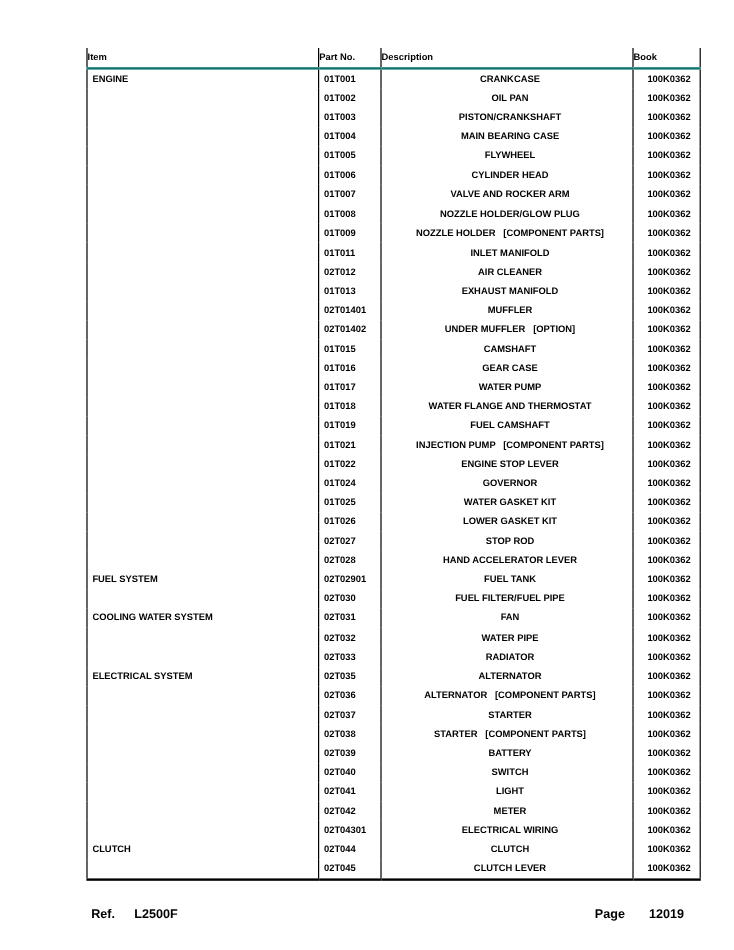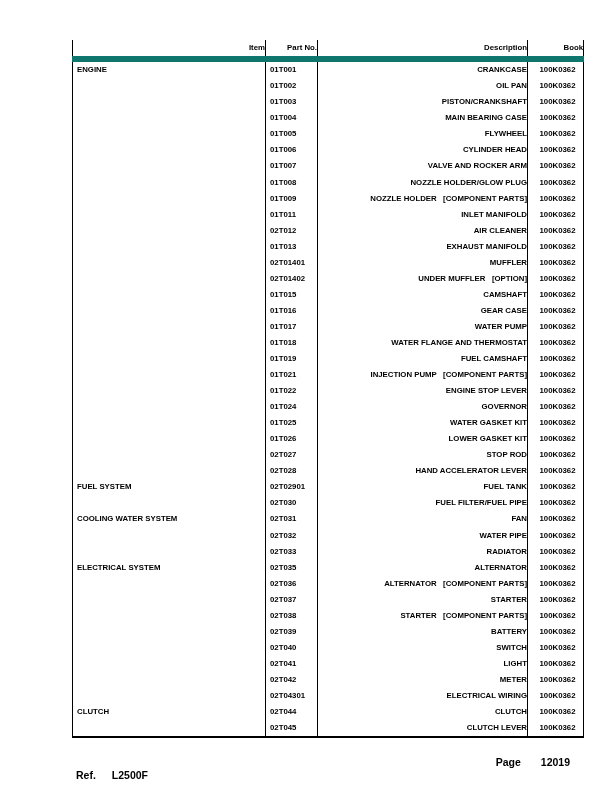--- a/index.html
+++ b/index.html
@@ -40,25 +40,25 @@
     line-height: 1;
     height: 16.05px;
   }
   
   col.c-item  { width: 193px; }
   col.c-part  { width: 52px; }
   col.c-desc  { width: 210px; }
   col.c-book  { width: 56px; }
 
   thead th {
-    text-align: right;
+    text-align: left;
     font-weight: bold;
     font-size: 7.8px;
     height: 14px;
-    border-bottom: 6px solid #0f766e;
+    border-bottom: 2px solid #0f766e;
     border-left: 1px solid #000;
     border-right: 1px solid #000;
   }
   thead th.h-item  { border-left: 1px solid #000; border-right: 1px solid #000; }
   thead th.h-part  { border-left: 1px solid #000; border-right: 1px solid #000; }
   thead th.h-desc  { border-left: 1px solid #000; border-right: 1px solid #000; }
   thead th.h-book  { border-left: 1px solid #000; border-right: 1px solid #000; }
 
   tbody td {
     border-left: 1px solid #000;
@@ -72,42 +72,42 @@
     text-align: left;
     white-space: nowrap;
   }
   td.cell-part {
     padding-left: 4px;
     text-align: left;
     white-space: nowrap;
   }
   td.cell-desc {
     padding-left: 5px;
-    text-align: right;
+    text-align: center;
     white-space: pre;
   }
   td.cell-book {
     padding-left: 4px;
     text-align: center;
     white-space: nowrap;
   }
 
   .footer {
     position: absolute;
     left: 72px;
     top: 756px;
     width: 511px;
     height: 16px;
     font-size: 10.5px;
     font-weight: bold;
   }
   .footer-left {
     position: absolute;
     left: 4px;
-    top: 13px;
+    top: 0;
     white-space: nowrap;
   }
   .footer-ref-label { margin-right: 16px; }
   .footer-right {
     position: absolute;
     right: 13px;
     top: 0;
     white-space: nowrap;
     padding-left: 16px;
   }

